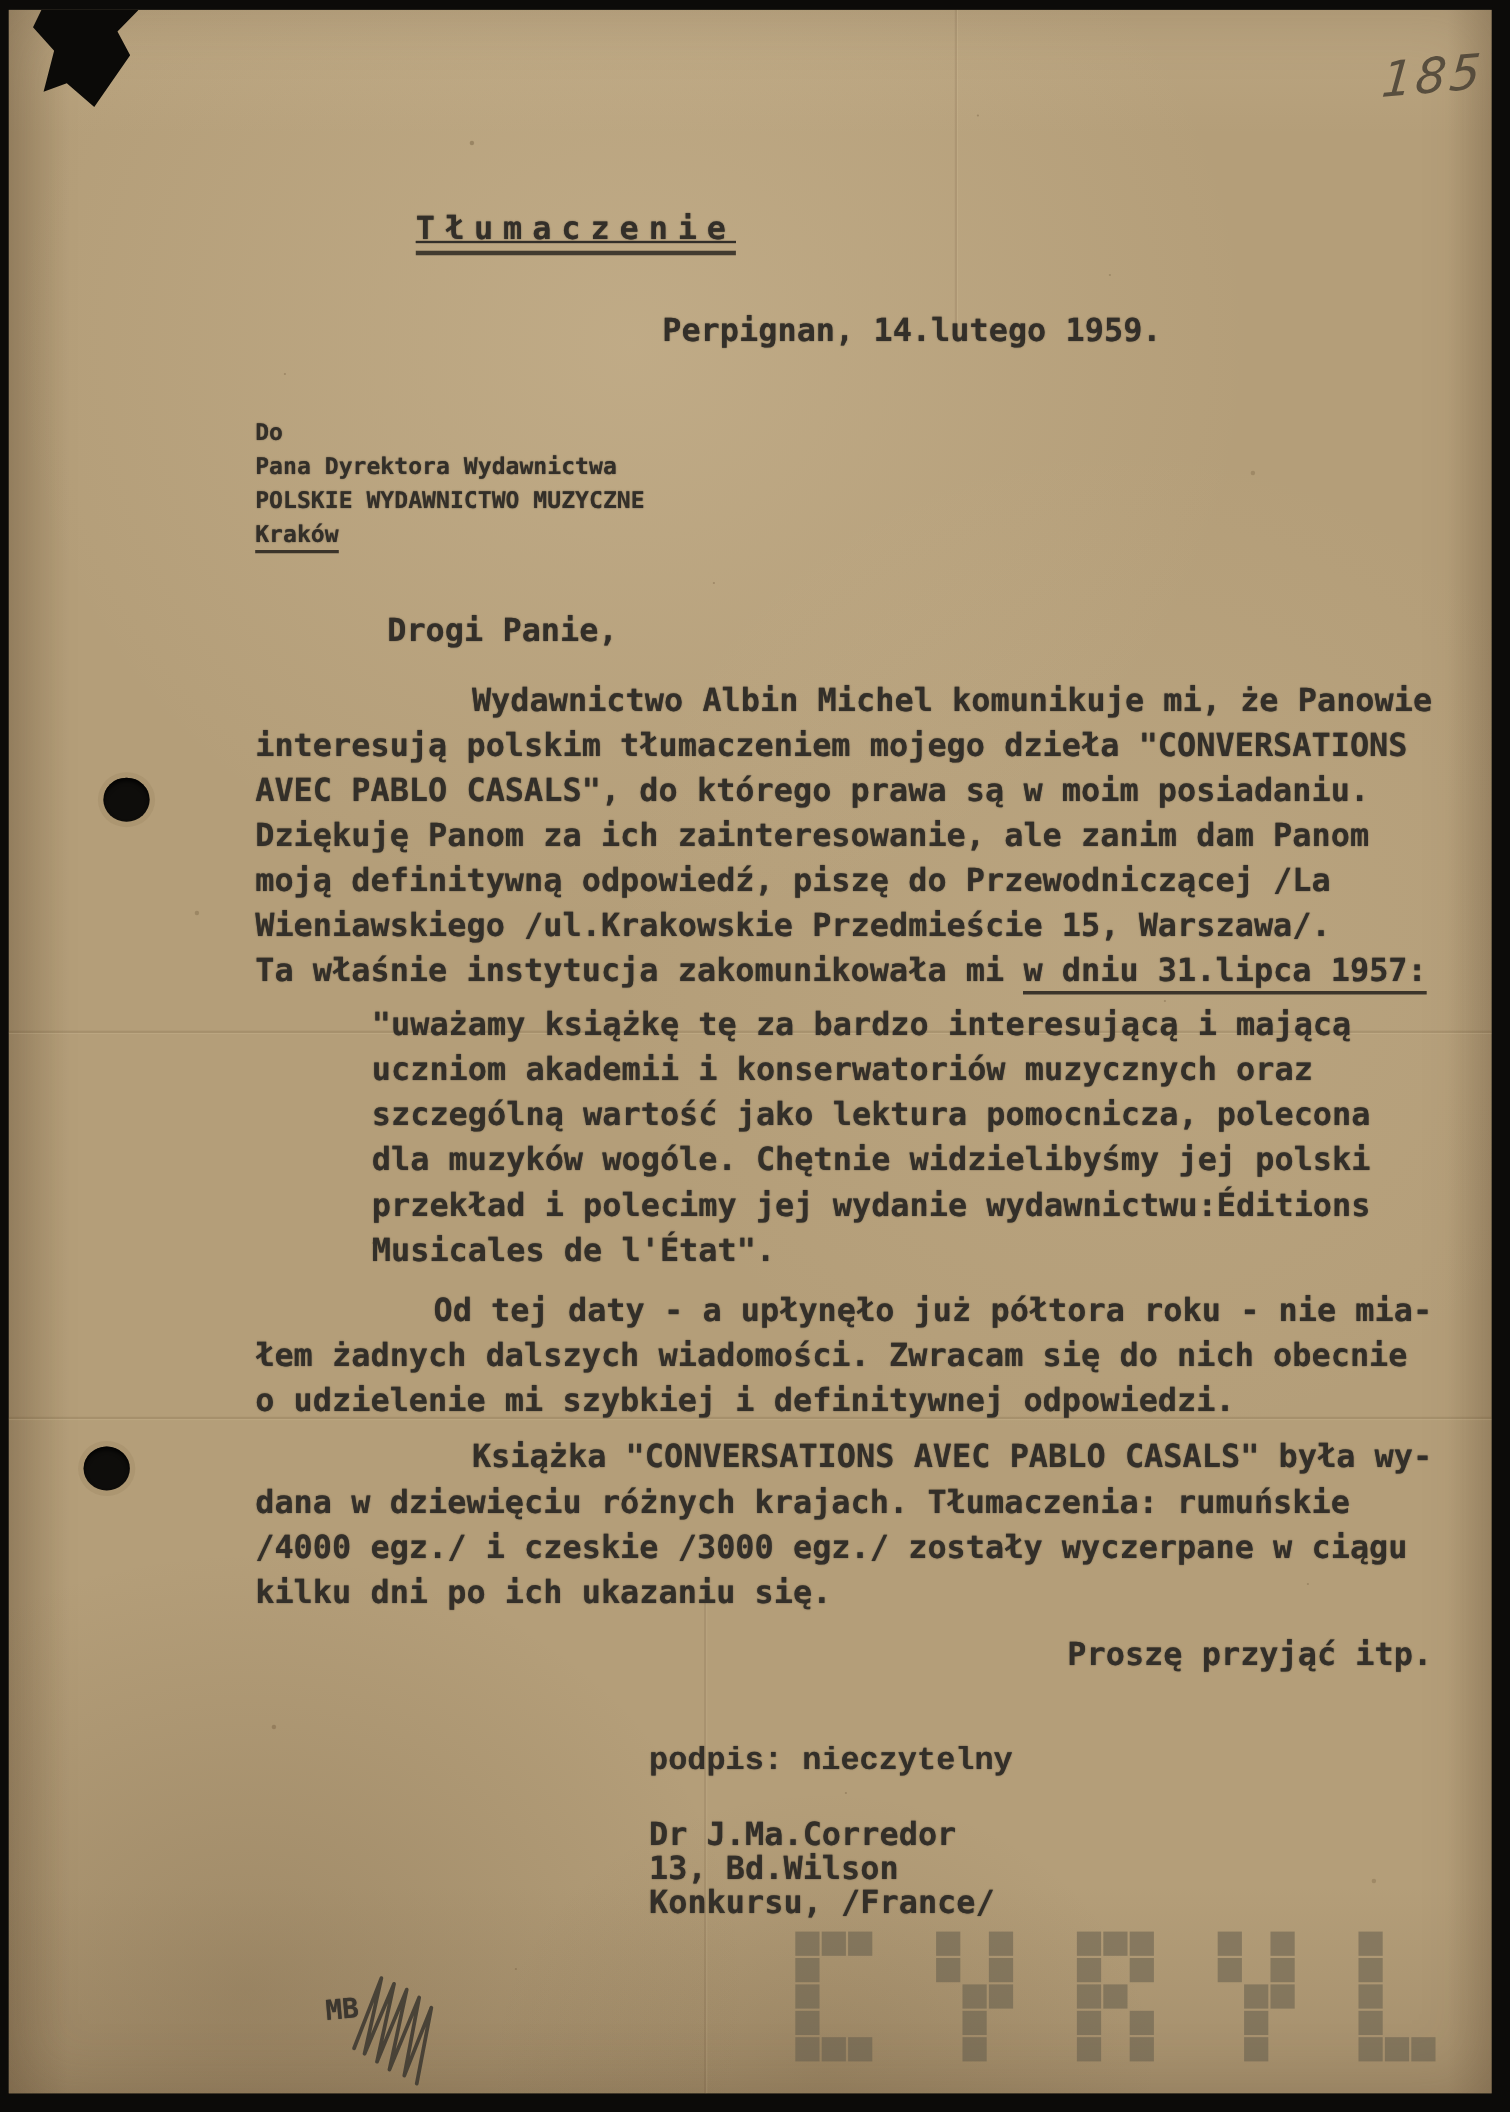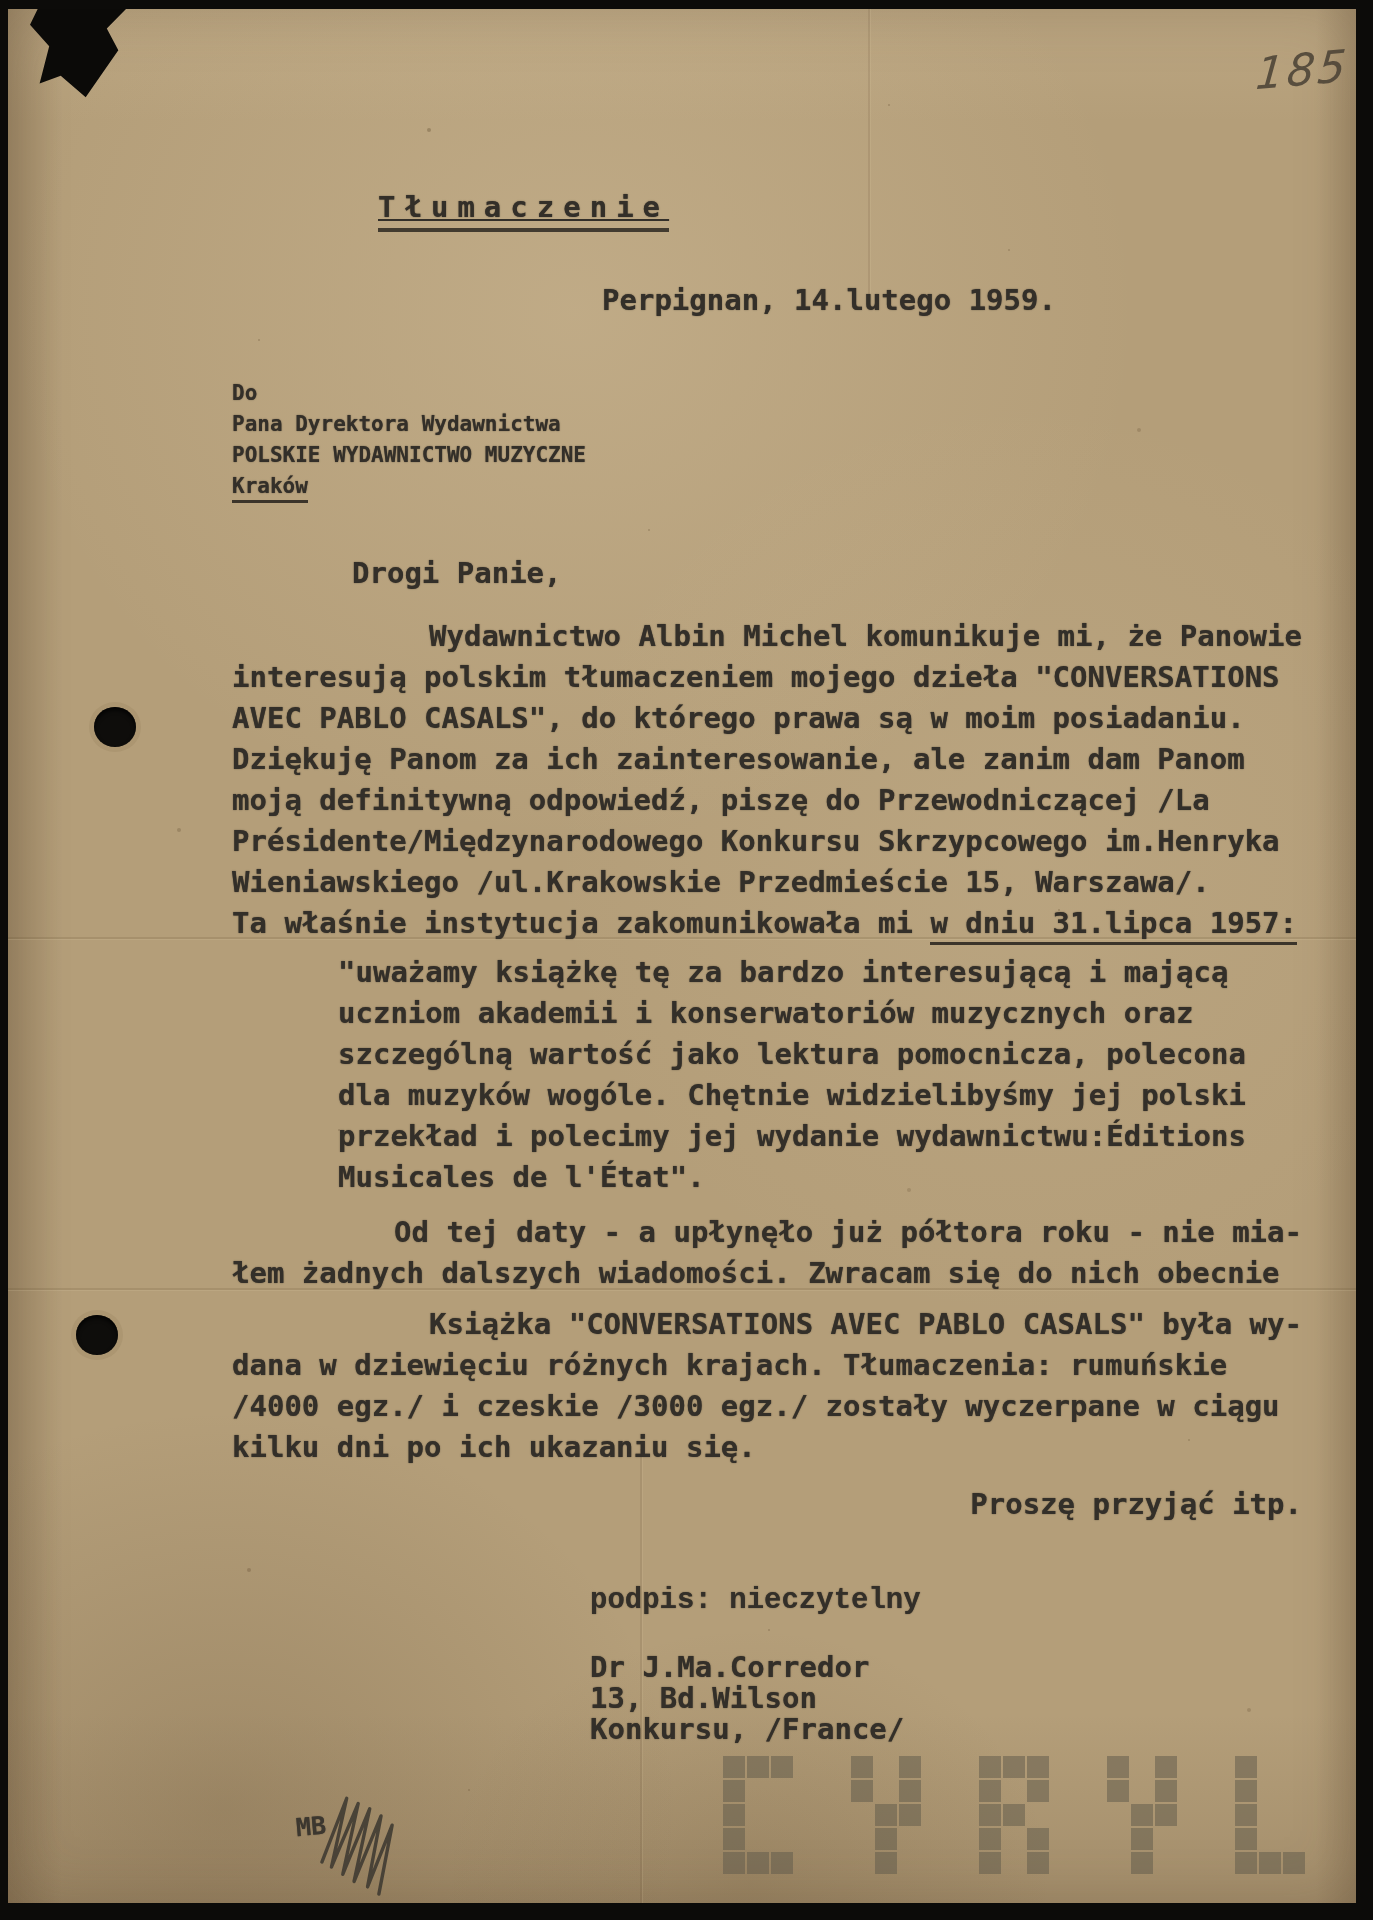--- a/index.html
+++ b/index.html
@@ -96,35 +96,35 @@
 
   <div class="salutation ink">Drogi Panie,</div>
 
   <div class="letter-body ink">
       <div class="block paragraph block-0">
         <div class="line indent">Wydawnictwo Albin Michel komunikuje mi, że Panowie</div>
         <div class="line">interesują polskim tłumaczeniem mojego dzieła "CONVERSATIONS</div>
         <div class="line">AVEC PABLO CASALS", do którego prawa są w moim posiadaniu.</div>
         <div class="line">Dziękuję Panom za ich zainteresowanie, ale zanim dam Panom</div>
         <div class="line">moją definitywną odpowiedź, piszę do Przewodniczącej /La</div>
-        <div class="line">Présidente/Międzynarodowego Konkursu Skrzypcowego im.Henryka</div>
         <div class="line">Wieniawskiego /ul.Krakowskie Przedmieście 15, Warszawa/.</div>
         <div class="line">Ta właśnie instytucja zakomunikowała mi <span class="u-part">w dniu 31.lipca 1957:</span></div>
       </div>
       <div class="block quote block-1">
         <div class="line">"uważamy książkę tę za bardzo interesującą i mającą</div>
         <div class="line">uczniom akademii i konserwatoriów muzycznych oraz</div>
         <div class="line">szczególną wartość jako lektura pomocnicza, polecona</div>
         <div class="line">dla muzyków wogóle. Chętnie widzielibyśmy jej polski</div>
         <div class="line">przekład i polecimy jej wydanie wydawnictwu:Éditions</div>
         <div class="line">Musicales de l'État".</div>
       </div>
       <div class="block paragraph block-2">
         <div class="line indent">Od tej daty - a upłynęło już półtora roku - nie mia-</div>
         <div class="line">łem żadnych dalszych wiadomości. Zwracam się do nich obecnie</div>
+        <div class="line">o udzielenie mi szybkiej i definitywnej odpowiedzi.</div>
       </div>
       <div class="block paragraph block-3">
         <div class="line indent">Książka "CONVERSATIONS AVEC PABLO CASALS" była wy-</div>
         <div class="line">dana w dziewięciu różnych krajach. Tłumaczenia: rumuńskie</div>
         <div class="line">/4000 egz./ i czeskie /3000 egz./ zostały wyczerpane w ciągu</div>
         <div class="line">kilku dni po ich ukazaniu się.</div>
       </div>
       <div class="block paragraph block-4">
         <div class="line indent">Proszę przyjąć itp.</div>
       </div>

